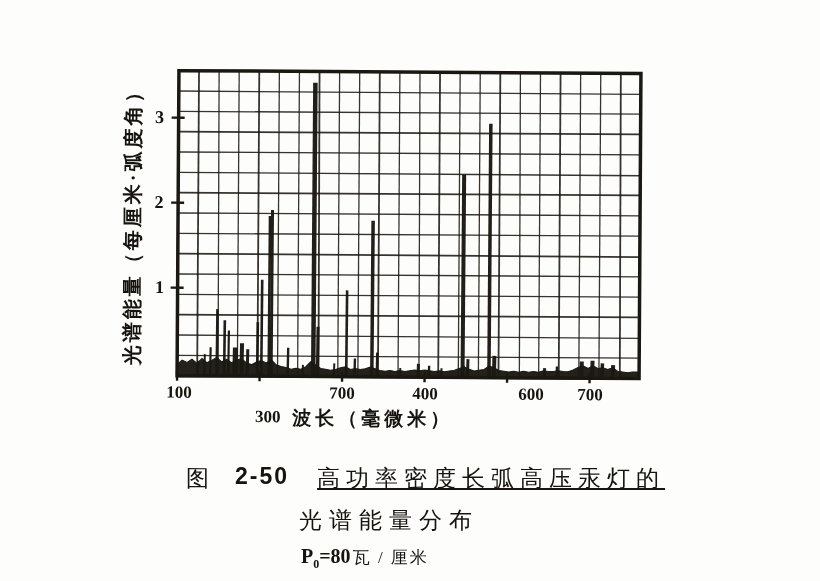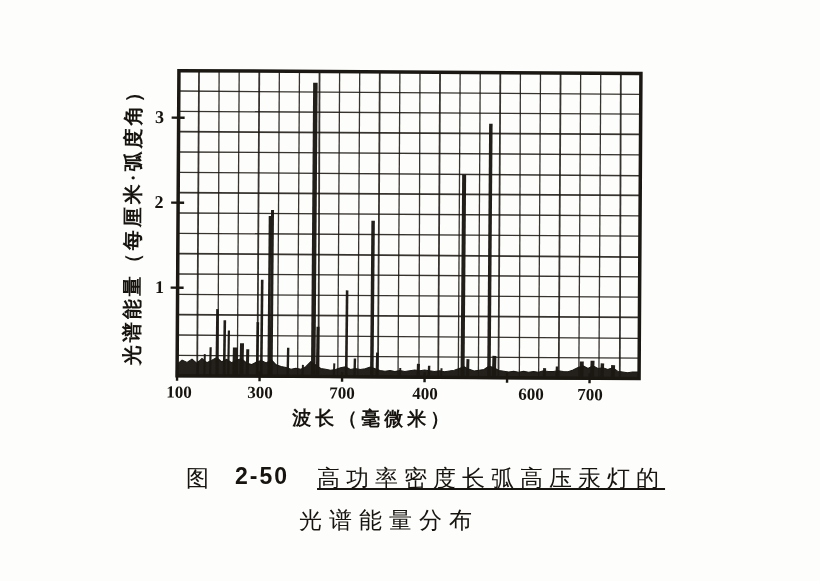--- a/index.html
+++ b/index.html
@@ -123,28 +123,31 @@
         </g>
       </svg>
 
     <div class="lbl ylabel">光谱能量（每厘米·弧度角）</div>
 
     <div class="lbl ytick" style="left:159px;top:119px;">3</div>
     <div class="lbl ytick" style="left:159px;top:204px;">2</div>
     <div class="lbl ytick" style="left:160px;top:289px;">1</div>
 
     <div class="lbl xtick" style="left:180px;">100</div>
-    <div class="lbl xtick" style="left:261px;">300</div>
+    <div class="lbl xtick" style="left:269px;margin-top:24px;">300</div>
     <div class="lbl xtick" style="left:343px;">700</div>
     <div class="lbl xtick" style="left:426px;">400</div>
     <div class="lbl xtick" style="left:532px;">600</div>
     <div class="lbl xtick" style="left:591px;">700</div>
 
     <div class="lbl xlabel">波长（毫微米）</div>
   </div>
 
   <div class="lbl cap1">
     <span class="fig">图</span>
     <span class="num">2-50</span>
     <span class="t1">高功率密度长弧高压汞灯的</span>
   </div>
   <div class="lbl cap2">光谱能量分布</div>
+  <div class="lbl cap3">
+    <span>P</span><sub>0</sub><span>=80</span><span class="unit">瓦 / 厘米</span>
+  </div>
 </div>
 
 </body></html>

